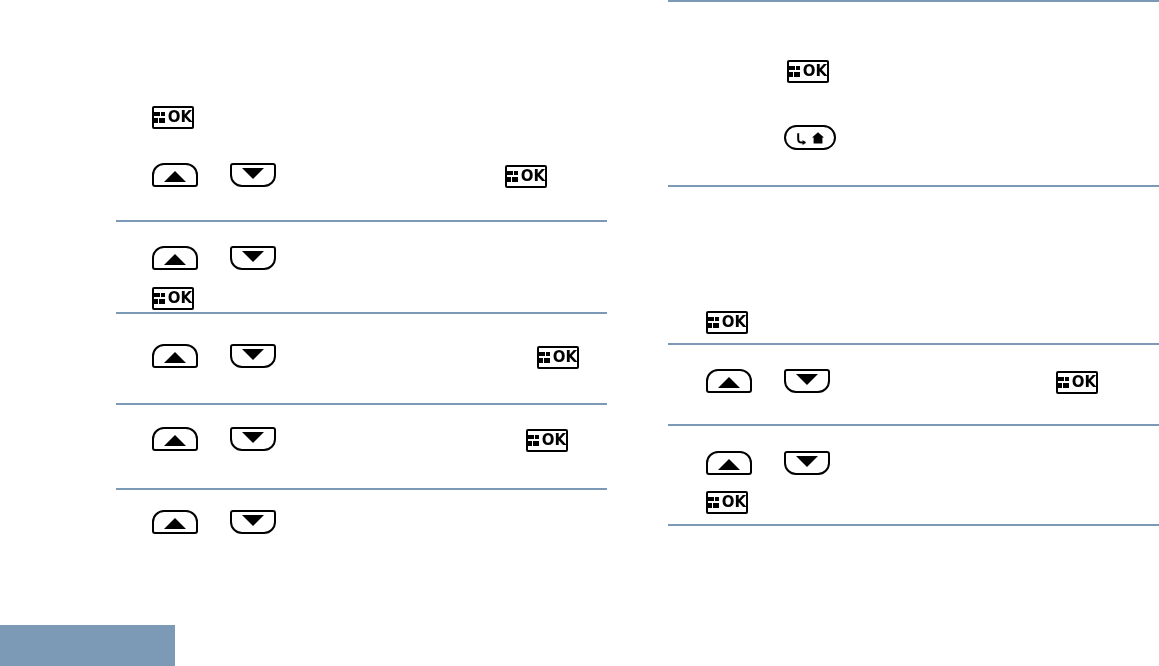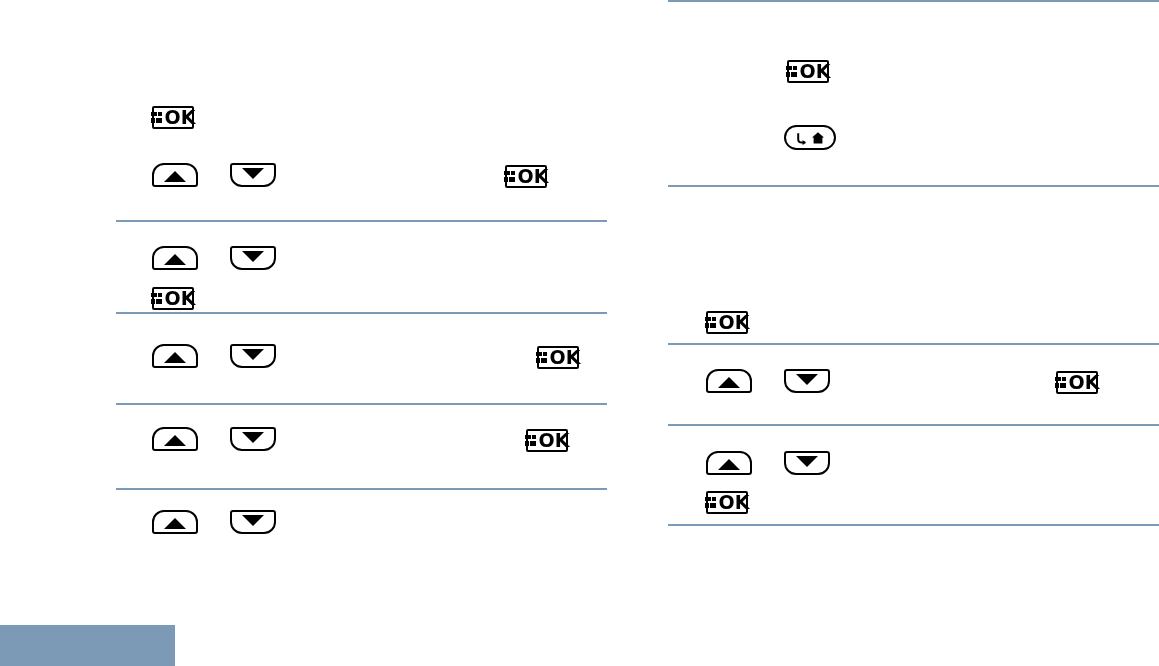--- a/index.html
+++ b/index.html
@@ -64,21 +64,21 @@
     background: #000;
     display: block;
   }
   .key-ok .grid-ico i.a { left: 0;  top: 0;  width: 6px; height: 4px; }
   .key-ok .grid-ico i.b { left: 7px; top: 0;  width: 4px; height: 4px; }
   .key-ok .grid-ico i.c { left: 0;  top: 6px; width: 4px; height: 5px; }
   .key-ok .grid-ico i.d { left: 5px; top: 6px; width: 6px; height: 5px; }
   .key-ok .ok-text {
     font-family: "DejaVu Sans", sans-serif;
     font-weight: 700;
-    font-size: 19px;
+    font-size: 15px;
     line-height: 13px;
     letter-spacing: 0px;
     color: #000;
   }
 
   
   .key-up {
     display: inline-flex;
     align-items: center;
     justify-content: center;

